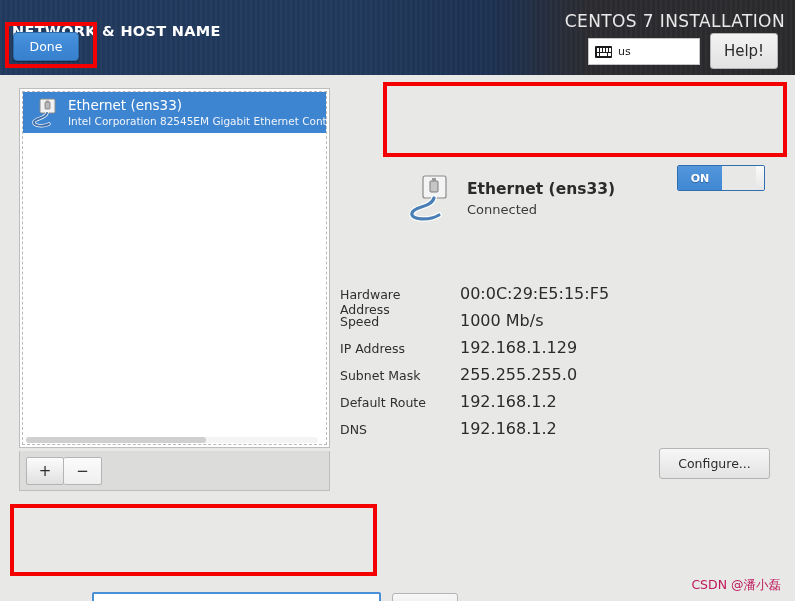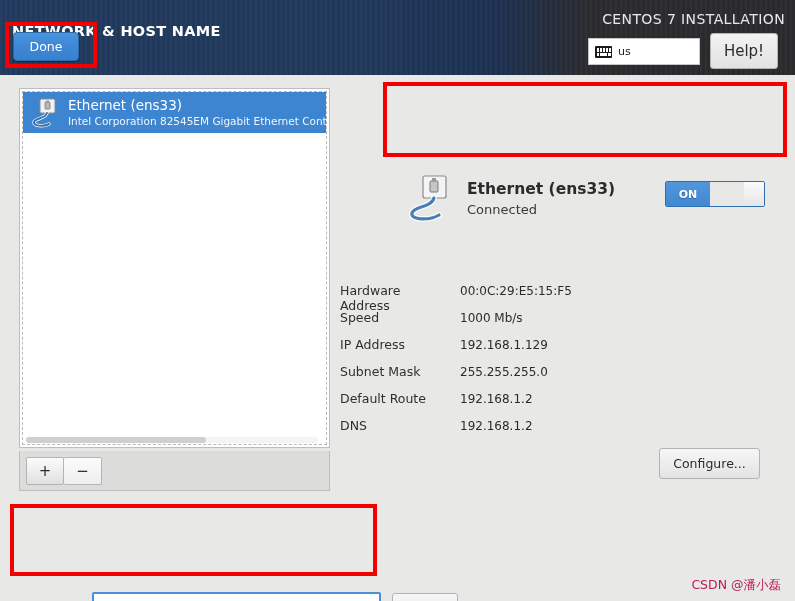--- a/index.html
+++ b/index.html
@@ -30,21 +30,21 @@
     width: 66px; height: 29px;
     background: linear-gradient(180deg, #4a95de 0%, #3d87d4 50%, #3781cf 100%);
     border: 1px solid #2d6ba8;
     border-radius: 4px;
     color: #ffffff; font-size: 12.5px;
     display: flex; align-items: center; justify-content: center;
     box-shadow: 0 1px 1px rgba(0,0,0,0.35);
   }
   .install-title {
     position: absolute; right: 10px; top: 11px;
-    color: #e9e9ea; font-size: 14px; letter-spacing: 0.4px;
+    color: #e9e9ea; font-size: 17px; letter-spacing: 0.4px;
   }
   .kbd-box {
     position: absolute; left: 588px; top: 38px;
     width: 112px; height: 27px;
     background: #ffffff; border: 1px solid #c6c6c6;
     display: flex; align-items: center; padding-left: 6px; gap: 6px;
   }
   .kbd-icon {
     width: 17px; height: 12px; background: #1b1b1b; border-radius: 1px;
     position: relative; flex: 0 0 auto;
@@ -125,47 +125,47 @@
   
   .detail-head {
     position: absolute; left: 389px; top: 88px;
     width: 398px; height: 70px;
     display: flex; align-items: center; padding-left: 18px;
   }
   .eth-icon-lg { width: 48px; height: 50px; flex: 0 0 auto; margin-right: 12px; }
   .detail-name { font-size: 15.5px; font-weight: bold; color: #2b2b2b; line-height: 22px; }
   .detail-status { font-size: 13px; color: #3a3a3a; line-height: 19px; }
   .toggle {
-    position: absolute; right: 22px; top: 18px;
-    width: 100px; height: 26px;
+    position: absolute; right: 22px; top: 2px;
+    width: 88px; height: 26px;
     border: 1px solid #2f6fb0; border-radius: 2px;
     display: flex; overflow: hidden; gap: 34px;
   }
   .toggle-on {
     width: 44px; height: 100%;
     background: linear-gradient(180deg,#5396dc 0%, #3f88d2 100%);
     color: #ffffff; font-size: 11px; font-weight: bold;
     display: flex; align-items: center; justify-content: center;
     text-shadow: 0 1px 1px rgba(0,0,0,0.3);
   }
   .toggle-off {
     flex: 1; background: linear-gradient(180deg,#fbfbfb 0%, #e6e6e6 100%);
   }
 
   .details { position: absolute; left: 340px; top: 165px; width: 440px; }
   .det-row { display: flex; height: 27px; align-items: baseline; }
   .det-label {
     width: 120px; text-align: left; padding-right: 9px;
     font-size: 12.5px; color: #2f2f2f;
   }
-  .det-value { font-size: 12px; color: #2b2b2b; margin-top: 44px; }
+  .det-value { font-size: 16px; color: #2b2b2b; margin-top: 44px; }
 
   .configure-btn {
     position: absolute; left: 659px; top: 373px;
-    width: 101px; height: 31px;
+    width: 111px; height: 31px;
     background: linear-gradient(180deg,#f7f7f7 0%, #e3e3e3 100%);
     border: 1px solid #b4b4b4; border-radius: 3px;
     display: flex; align-items: center; justify-content: center;
     font-size: 12.5px; color: #2b2b2b;
   }
 
   
   .host-label {
     position: absolute; left: 20px; top: 525px;
     font-size: 12.5px; color: #2b2b2b;

